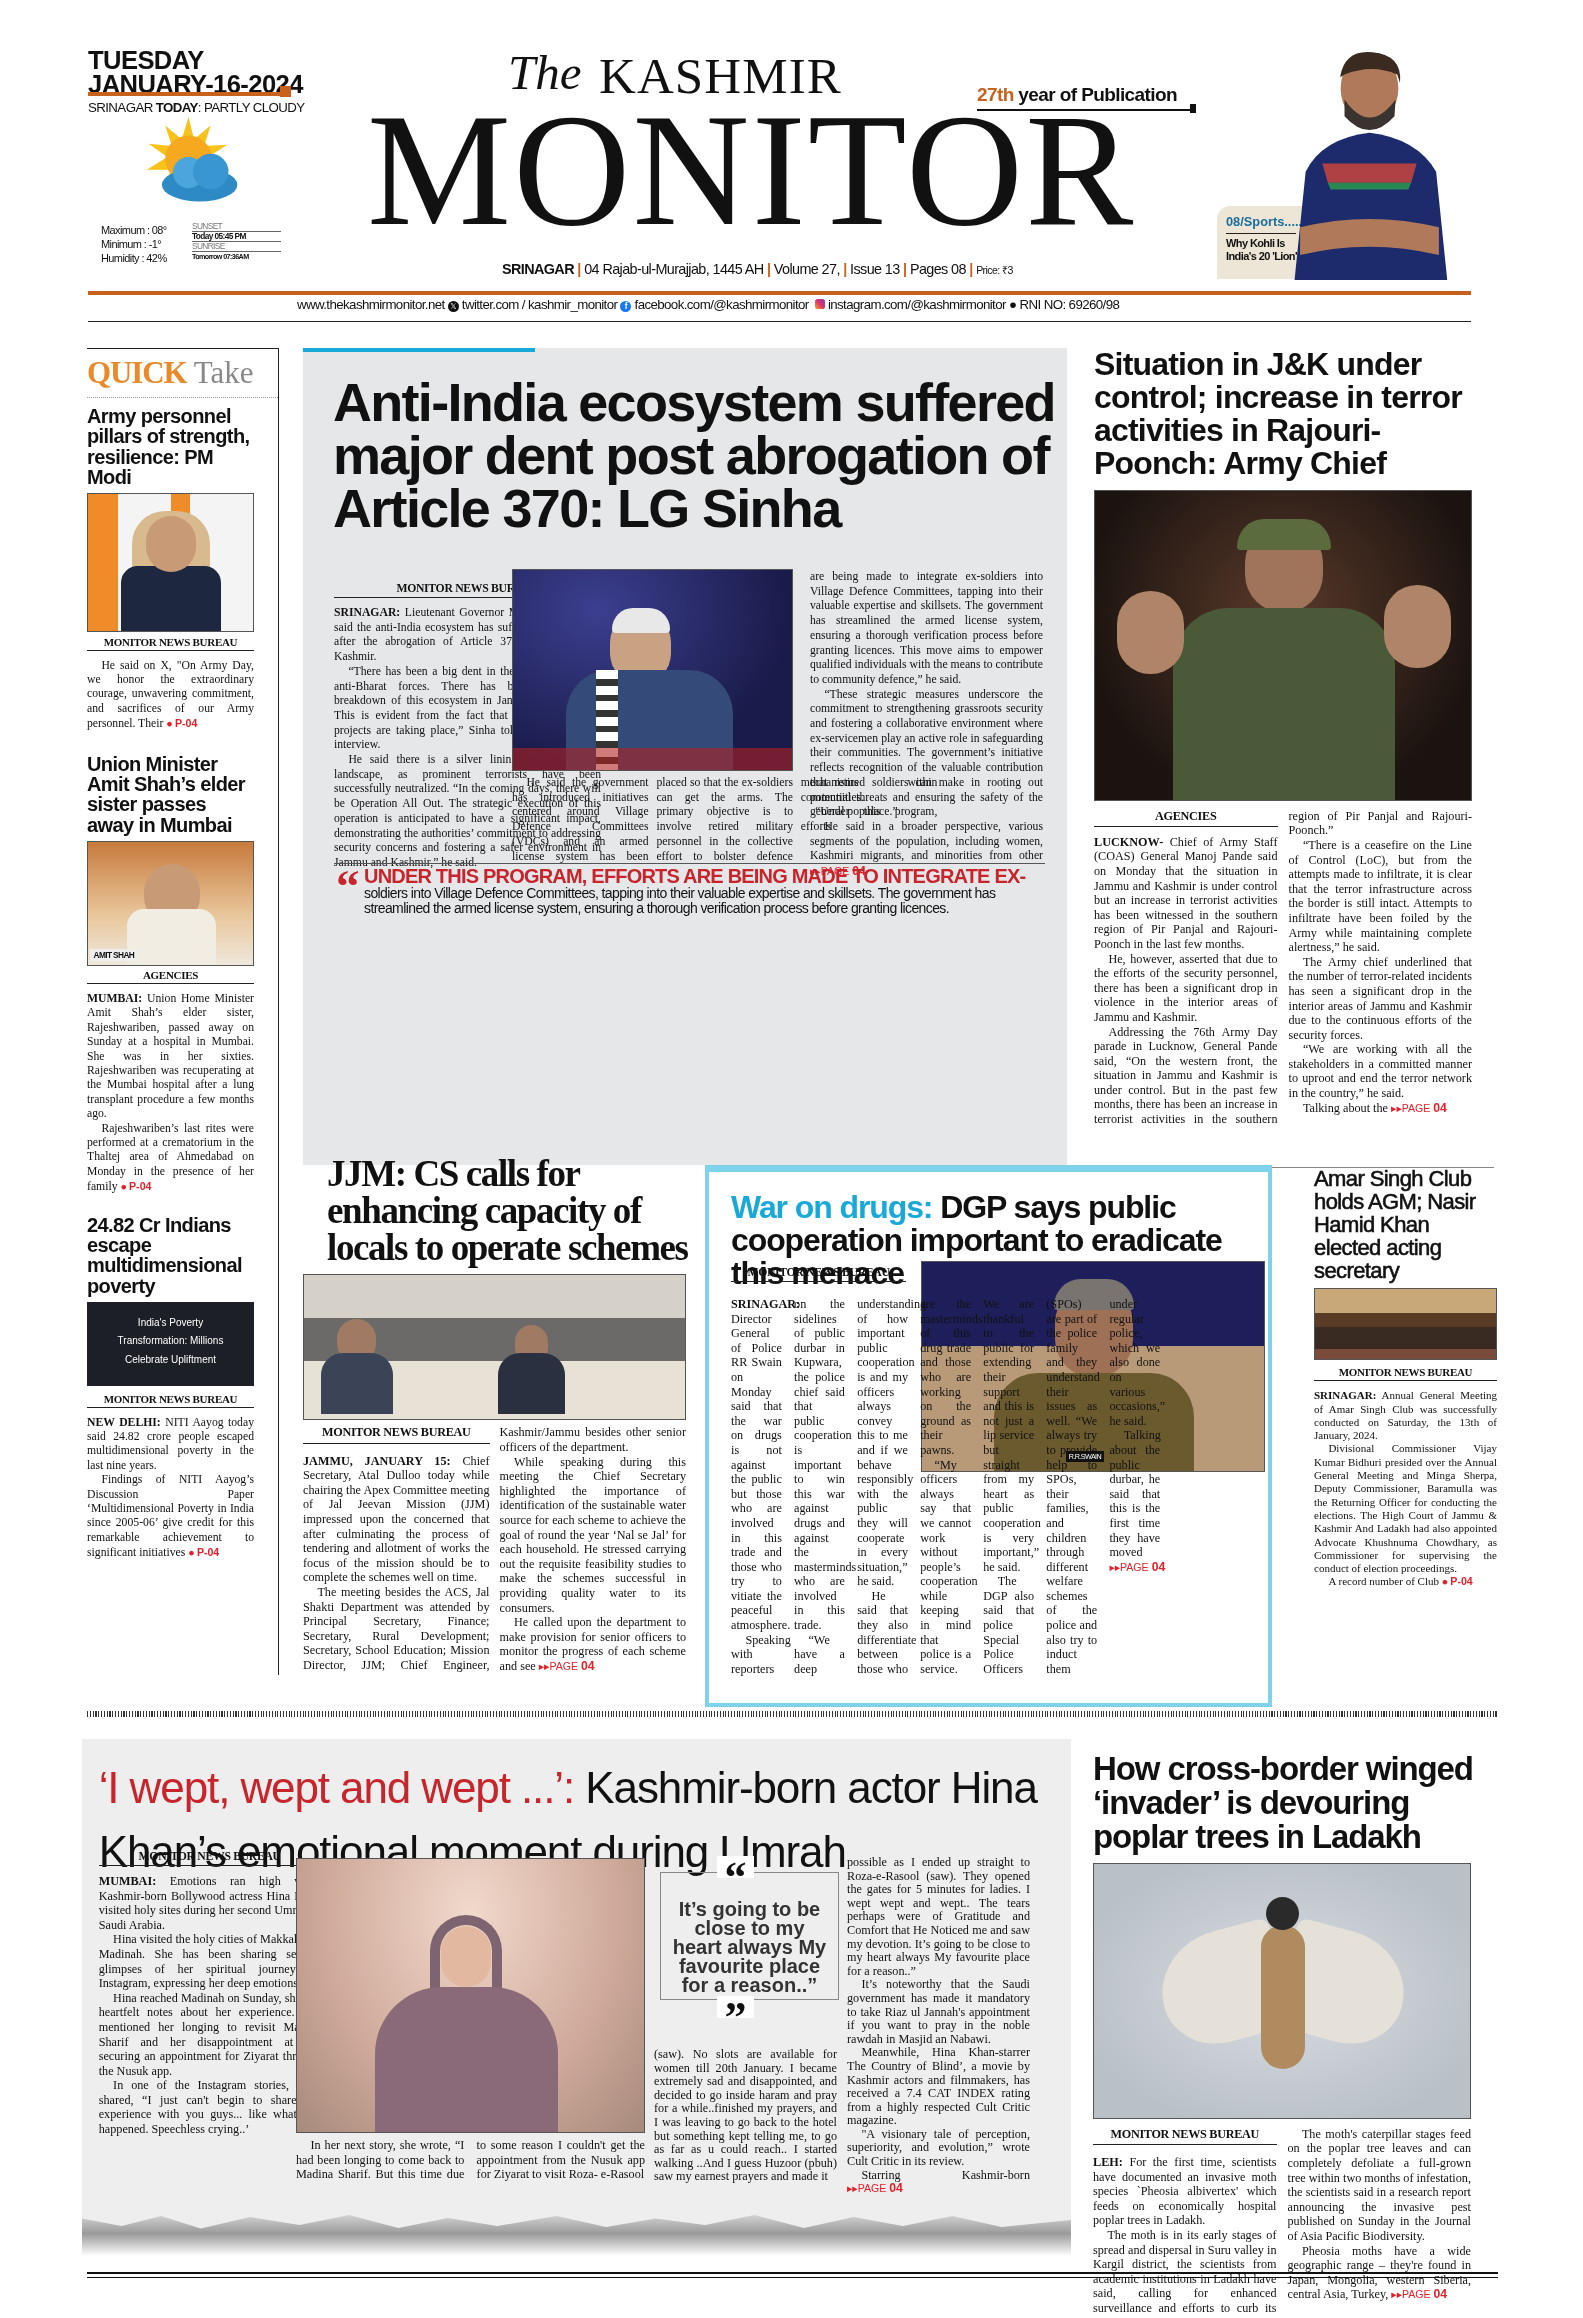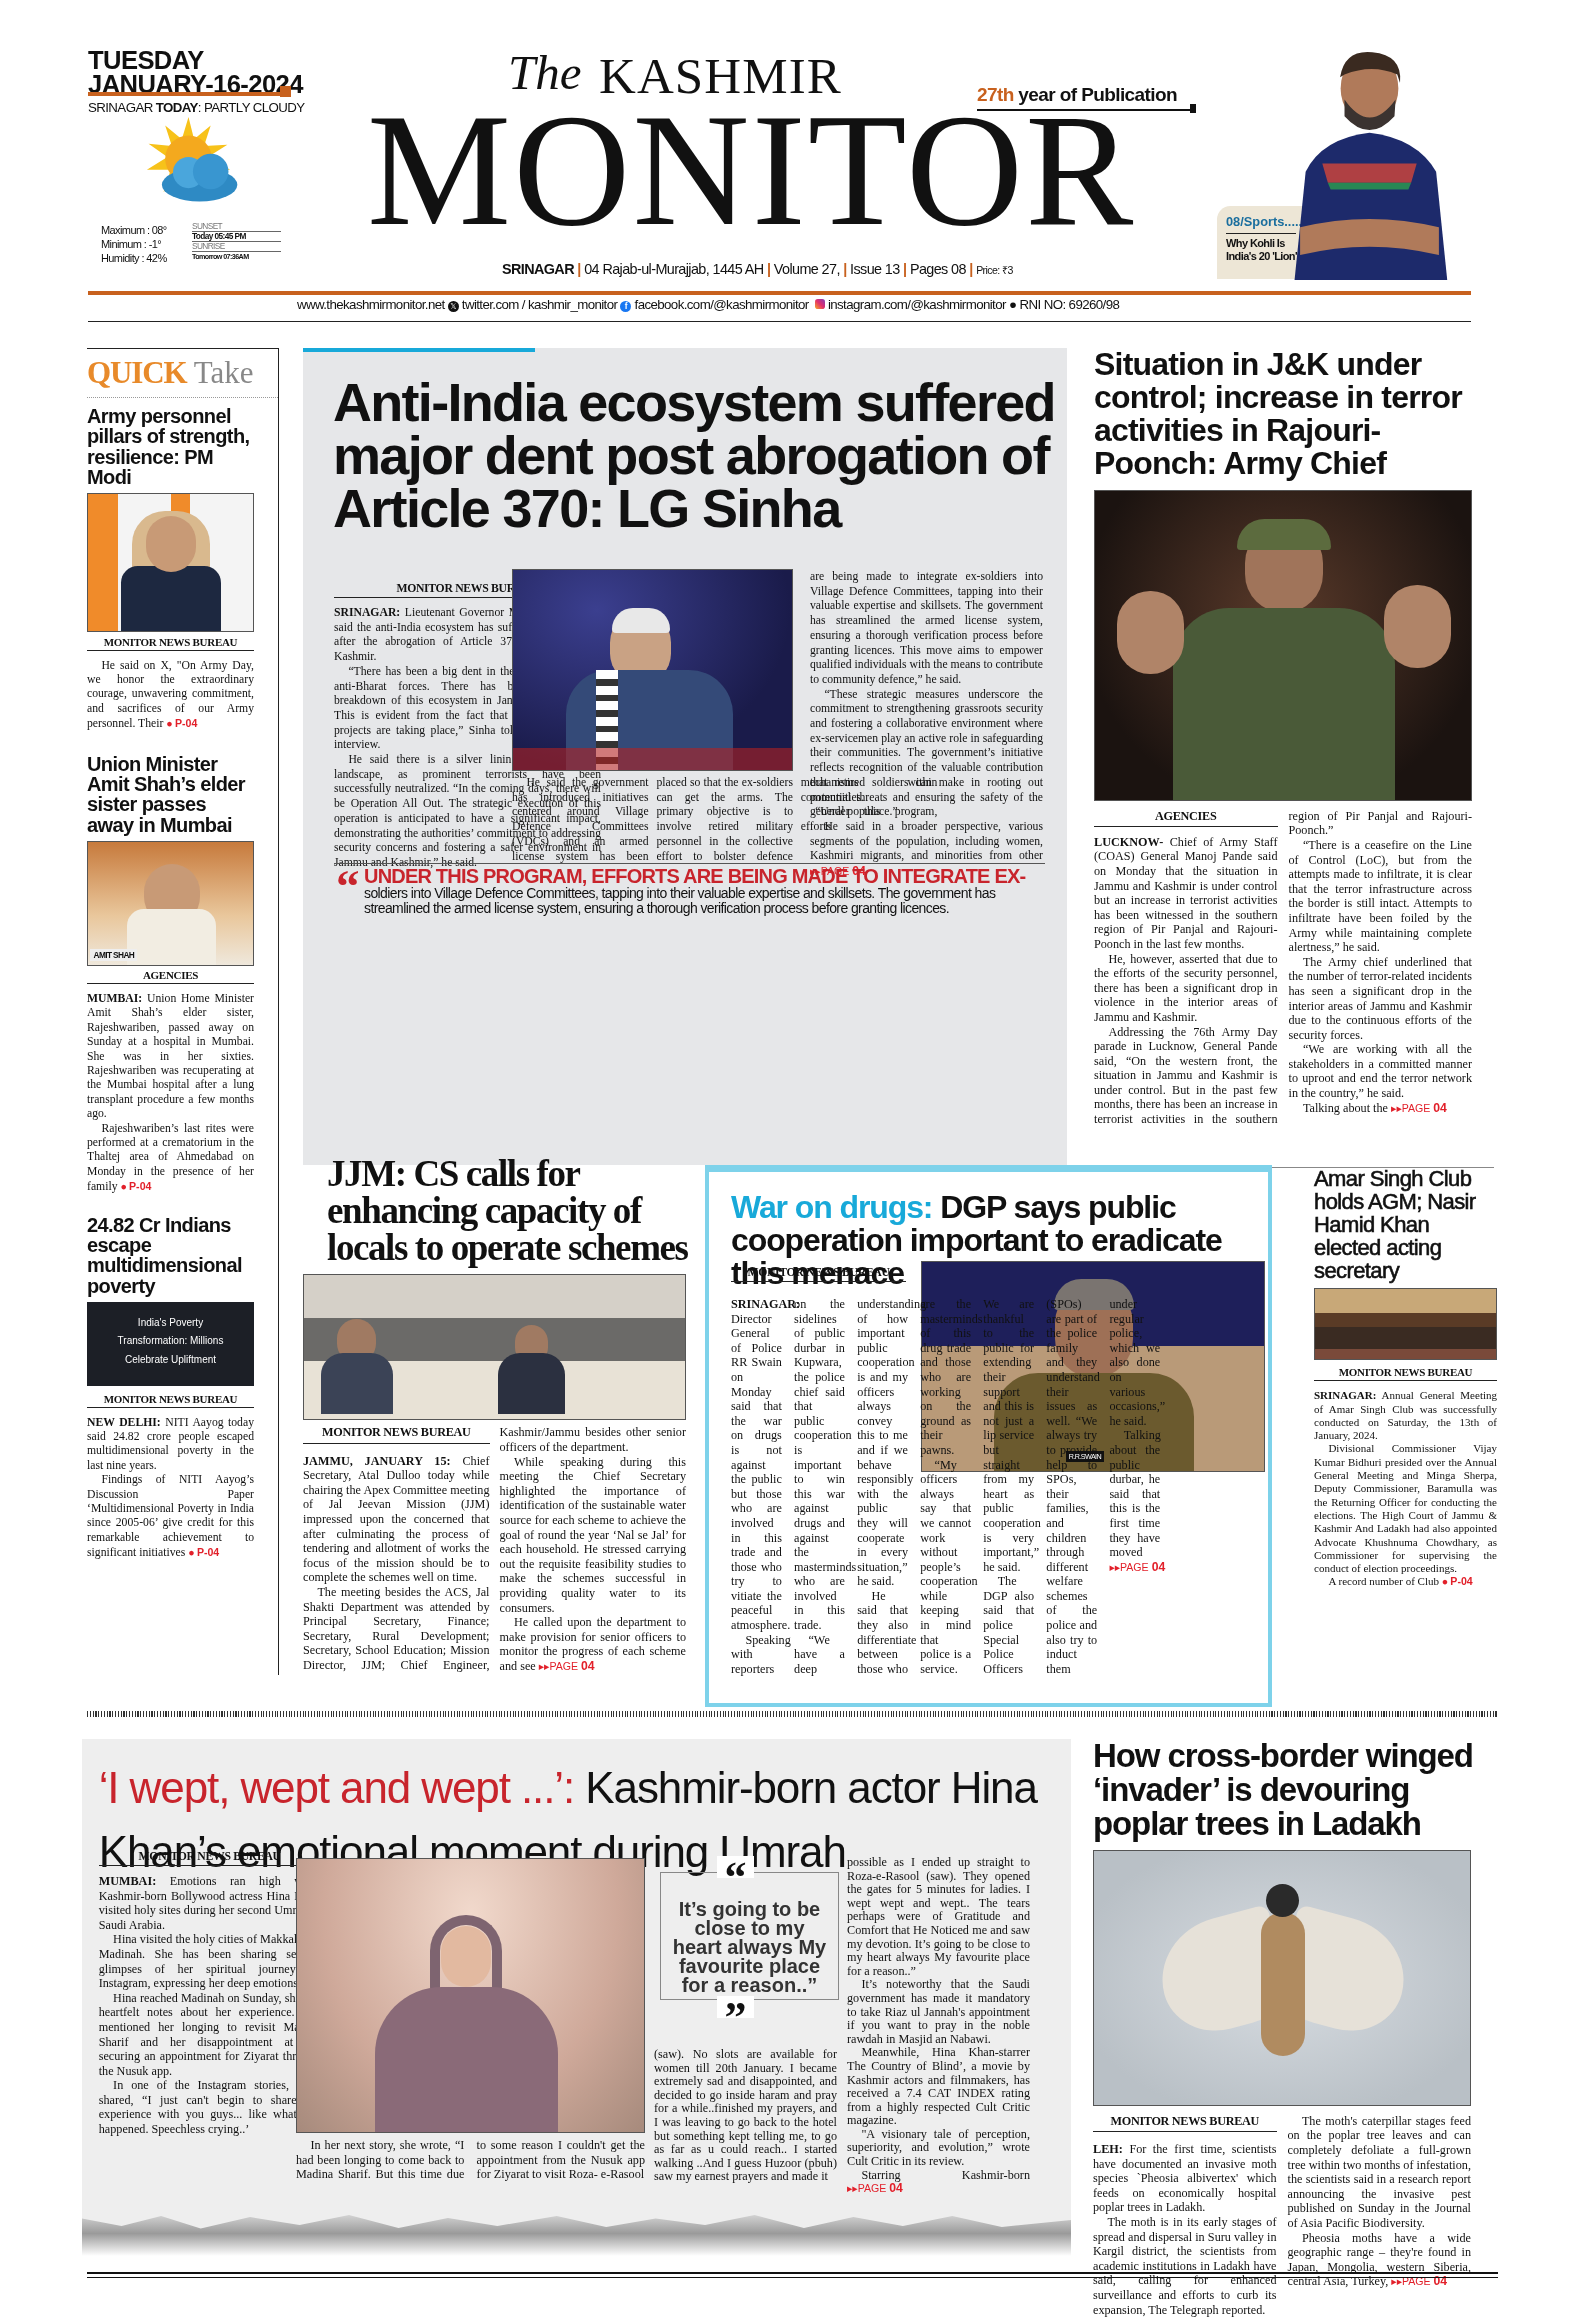--- a/index.html
+++ b/index.html
@@ -309,21 +309,21 @@
     <p class="first">possible as I ended up straight to Roza-e-Rasool (saw). They opened the gates for 5 minutes for ladies. I wept wept and wept.. The tears perhaps were of Gratitude and Comfort that He Noticed me and saw my devotion. It’s going to be close to my heart always My favourite place for a reason..”</p>
     <p>It’s noteworthy that the Saudi government has made it mandatory to take Riaz ul Jannah's appointment if you want to pray in the noble rawdah in Masjid an Nabawi.</p>
     <p>Meanwhile,  Hina Khan-starrer The Country of Blind’, a movie by Kashmir actors and filmmakers, has received a 7.4 CAT INDEX rating from a highly respected Cult Critic magazine.</p>
     <p>"A visionary tale of perception, superiority, and evolution,” wrote Cult Critic in its review.</p>
     <p><span>Starring Kashmir-born</span> <span class="jump">▸▸<span>PAGE</span> <b>04</b></span></p>
   </div>
   <div class="abs" style="left:0;bottom:0;width:989px;height:50px;background:linear-gradient(180deg,#eeeeee,#9a9a9a 55%,#fff 100%);clip-path:polygon(0 25%,4% 40%,8% 20%,12% 45%,17% 22%,22% 38%,27% 18%,32% 44%,37% 24%,42% 40%,48% 20%,53% 42%,58% 25%,63% 38%,68% 18%,73% 44%,78% 22%,83% 40%,88% 20%,93% 42%,100% 28%,100% 100%,0 100%);"></div>
 </div>
 
 <div class="abs" style="left:1093px;top:1739px;width:400px;">
-  <div style="font-family:'Liberation Sans',sans-serif;font-weight:bold;font-size:33px;line-height:34px;letter-spacing:-1.1px;font-stretch:condensed;width:389px;">How cross-border winged ‘invader’ is devouring poplar trees in Ladakh</div>
+  <div style="font-family:'Liberation Sans',sans-serif;font-weight:bold;font-size:33px;line-height:34px;letter-spacing:-1.1px;font-stretch:condensed;width:389px;margin-top:13px;">How cross-border winged ‘invader’ is devouring poplar trees in Ladakh</div>
   <div class="photo" style="margin-top:9px;width:378px;height:256px;background:radial-gradient(ellipse at 50% 50%,#d8dde2,#b9c0c6 80%);position:relative;">
     <div style="position:absolute;left:67px;top:67px;width:122px;height:111px;border-radius:60% 10% 40% 50%;background:#e6e1d8;transform:rotate(-15deg);"></div>
     <div style="position:absolute;left:189px;top:67px;width:122px;height:111px;border-radius:10% 60% 50% 40%;background:#e6e1d8;transform:rotate(15deg);"></div>
     <div style="position:absolute;left:167px;top:61px;width:44px;height:144px;border-radius:22px;background:#b08b60;"></div>
     <div style="position:absolute;left:172px;top:33px;width:33px;height:33px;border-radius:16.7px;background:#2a2a2a;"></div>
   </div>
   <div class="cols2" style="margin-top:7.8px;width:378px;column-gap:11px;">
     <div class="byline" style="font-size:12.2px;">MONITOR NEWS BUREAU</div>
     <div class="body-text" style="font-size:12.2px;line-height:14.6px;">
       <p class="first" style="margin-top:10px;"><span class="dateline">LEH:</span> <span>For the first time, scientists have documented an invasive moth species `Pheosia albivertex' which feeds on economically hospital poplar trees in Ladakh.</span></p>

